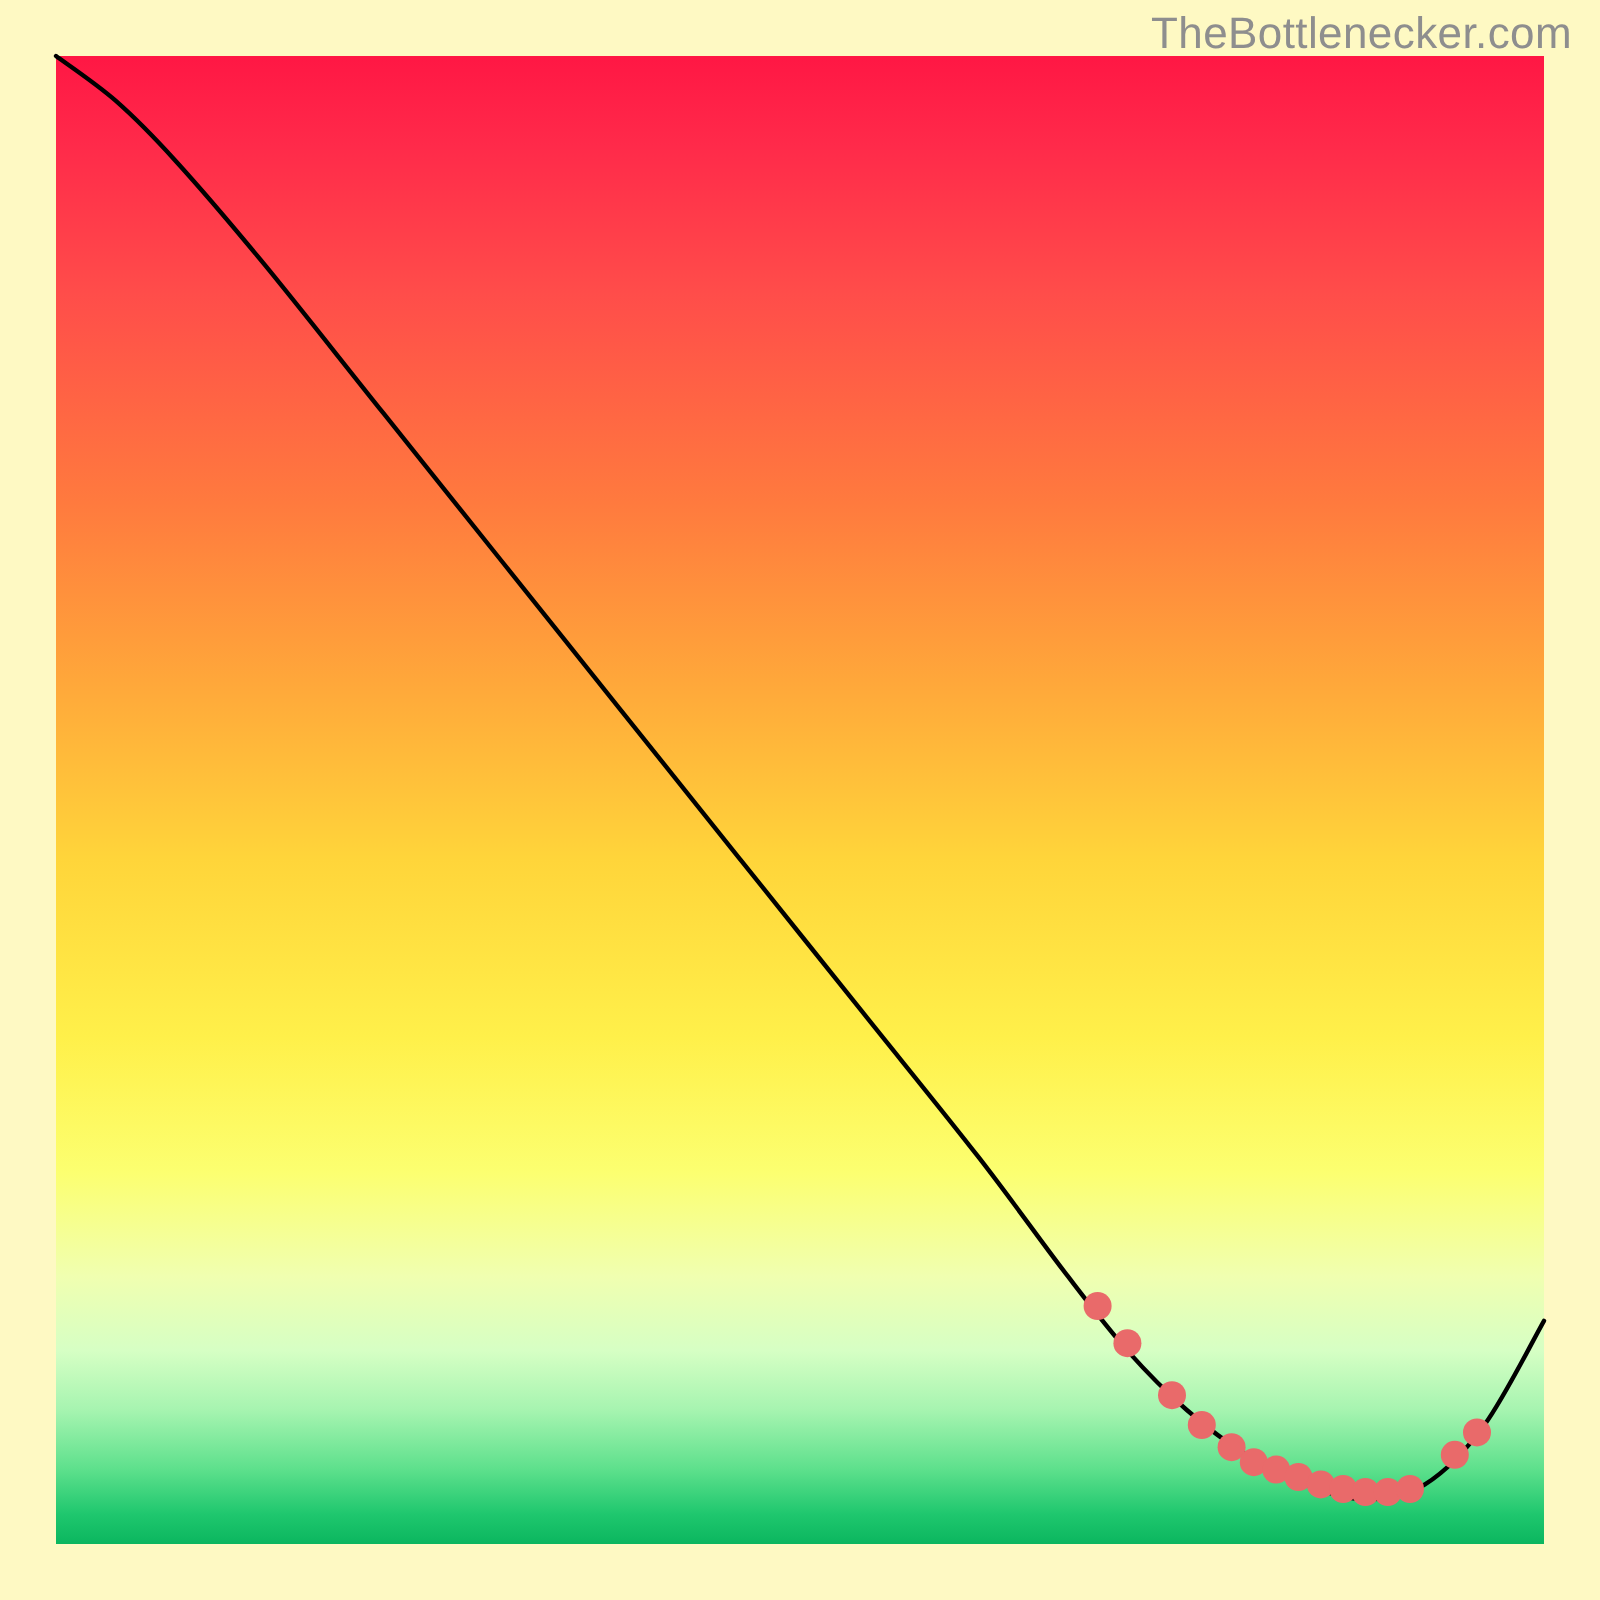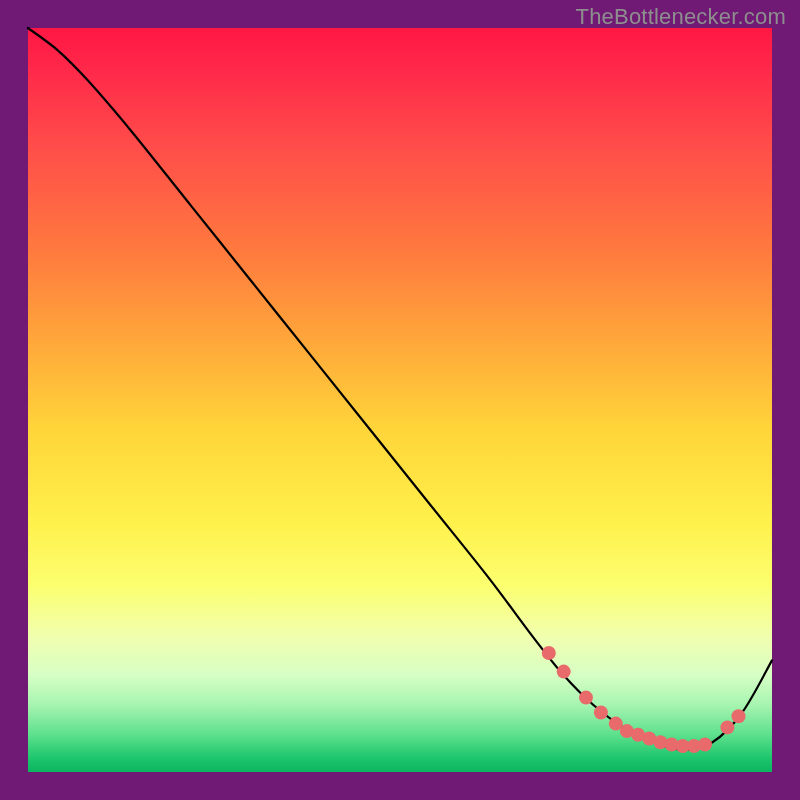--- a/index.html
+++ b/index.html
@@ -8,21 +8,21 @@
     width: 800px;
     height: 800px;
     background: #000000;
     overflow: hidden;
     font-family: Arial, Helvetica, sans-serif;
   }
   .frame {
     position: relative;
     width: 800px;
     height: 800px;
-    background: #701a75;
+    background: #fef9c3;
   }
   .attribution {
     position: absolute;
     top: 4px;
     right: 14px;
     color: #8e8e8e;
     font-size: 22px;
     font-weight: 400;
     letter-spacing: 0.2px;
     z-index: 10;

